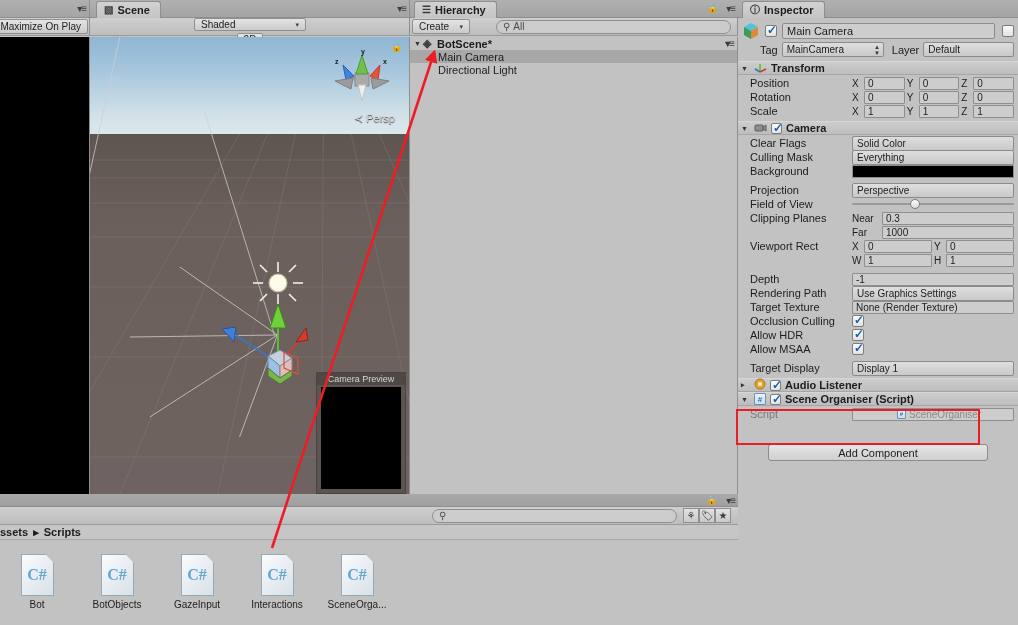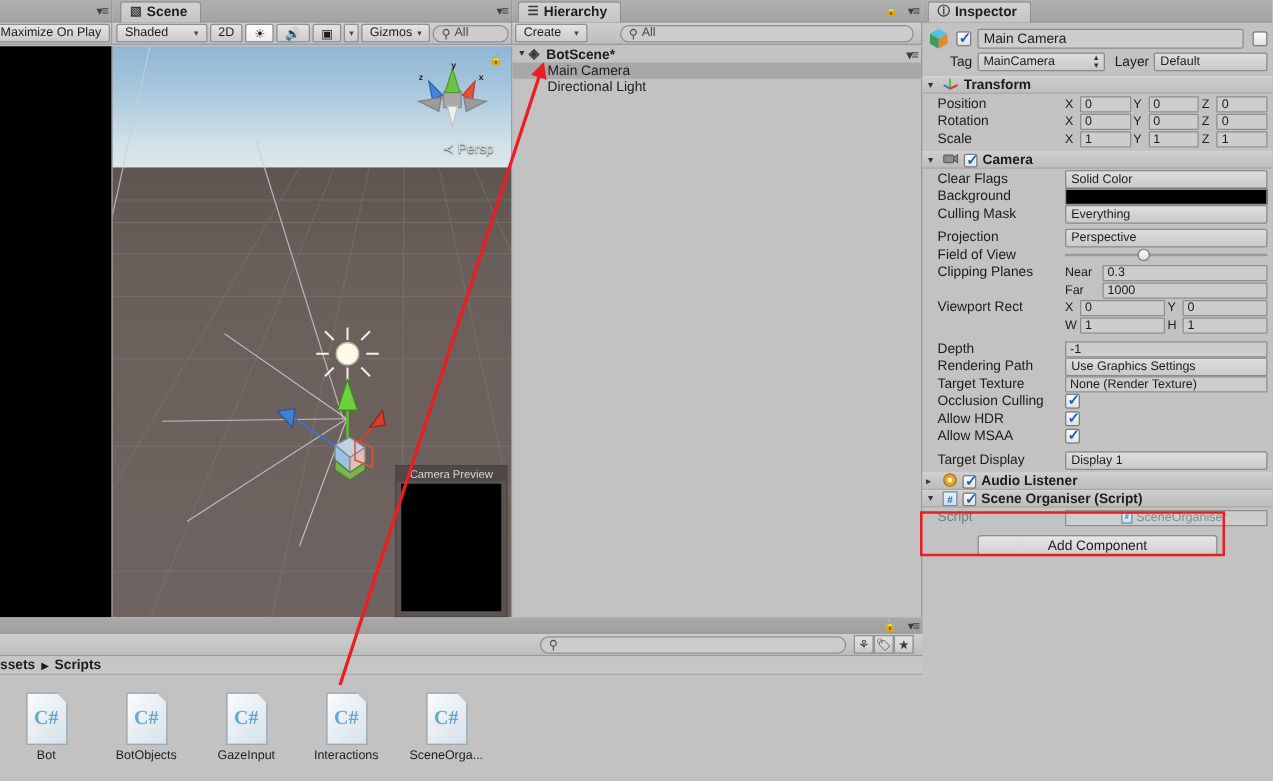--- a/index.html
+++ b/index.html
@@ -59,21 +59,21 @@
   #game-toolbar {
     height: 18px; background: linear-gradient(#cfcfcf,#bdbdbd);
     border-bottom: 1px solid #9a9a9a; border-right: 1px solid #8e8e8e;
     display:flex; align-items:center; justify-content:flex-end; padding-right:1px;
   }
   #game-surface { position:absolute; left:0; top:37px; width:90px; height:457px; background:#000; border-right:1px solid #8e8e8e;}
 
   
   #sceneview { left:90px; top:0; width:320px; height:494px; }
   #scene-tabstrip { border-right: 1px solid #8e8e8e; }
-  #scene-toolbar { border-right: 1px solid #8e8e8e; padding-left:3px; }
+  #scene-toolbar { border-right: 1px solid #8e8e8e; padding-left:3px;flex-direction:column; }
   #scene-canvas {
     position:absolute; left:0; top:37px; width:320px; height:457px; overflow:hidden;
     border-right:1px solid #8e8e8e;
   }
   .sky { position:absolute; left:0; top:0; width:100%; height:97px;
          background: linear-gradient(#8fb6d4 0%, #a7c6dd 35%, #cfe0e7 78%, #dce9ec 100%); }
   .ground { position:absolute; left:0; top:97px; width:100%; height:360px;
             background: linear-gradient(#5e5450 0%, #6a5f5a 22%, #6e6360 100%); }
   .gridsvg { position:absolute; left:0; top:0; width:100%; height:100%; }
   .persp-label {
@@ -147,21 +147,21 @@
   .axis { width:10px; text-align:left; font-size:10px; flex:none; }
   .slider { flex:1; height:13px; position:relative; display:flex; align-items:center; }
   .slider-track { position:absolute; left:0; right:0; height:2px; background:#9a9a9a; border-radius:1px; }
   .slider-knob {
     position:absolute; width:10px; height:10px; border-radius:50%;
     background:linear-gradient(#fdfdfd,#dcdcdc); border:1px solid #7d7d7d;
   }
   .colorswatch { flex:1; height:13px; background:#000; border:1px solid #8e8e8e; }
   .gap { height:5px; }
   .add-comp-btn {
-    width:192px; height:17px; margin:4px auto 0 auto; display:flex;
+    width:220px; height:17px; margin:20px auto 0 auto; display:flex;
     align-items:center; justify-content:center;
     background:linear-gradient(#e6e6e6,#cfcfcf); border:1px solid #8b8b8b;
     border-radius:3px; font-size:11px;
   }
   .highlight-box {
     position:absolute; left:736px; top:409px; width:244px; height:36px;
     border:2px solid #ec1c24; pointer-events:none;
   }
   .script-icon {
     width:12px; height:12px; flex:none; border:1px solid #6f8fae;
@@ -489,28 +489,28 @@
       <span>Camera</span>
     </div>
     <div class="comp-body">
       <div class="prow">
         <span class="pname">Clear Flags</span>
         <span class="dropdown" style="flex:1;">
             <span>Solid Color</span>
           </span>
       </div>
       <div class="prow">
-        <span class="pname">Background</span>
-        <span class="colorswatch" style="background: rgb(0, 0, 0);"></span>
-      </div>
-      <div class="prow">
         <span class="pname">Culling Mask</span>
         <span class="dropdown" style="flex:1;">
             <span>Everything</span>
           </span>
+      </div>
+      <div class="prow">
+        <span class="pname">Background</span>
+        <span class="colorswatch" style="background: rgb(0, 0, 0);"></span>
       </div>
       <div class="gap"></div>
       <div class="prow">
         <span class="pname">Projection</span>
         <span class="dropdown" style="flex:1;">
             <span>Perspective</span>
           </span>
       </div>
       <div class="prow">
         <span class="pname">Field of View</span>

